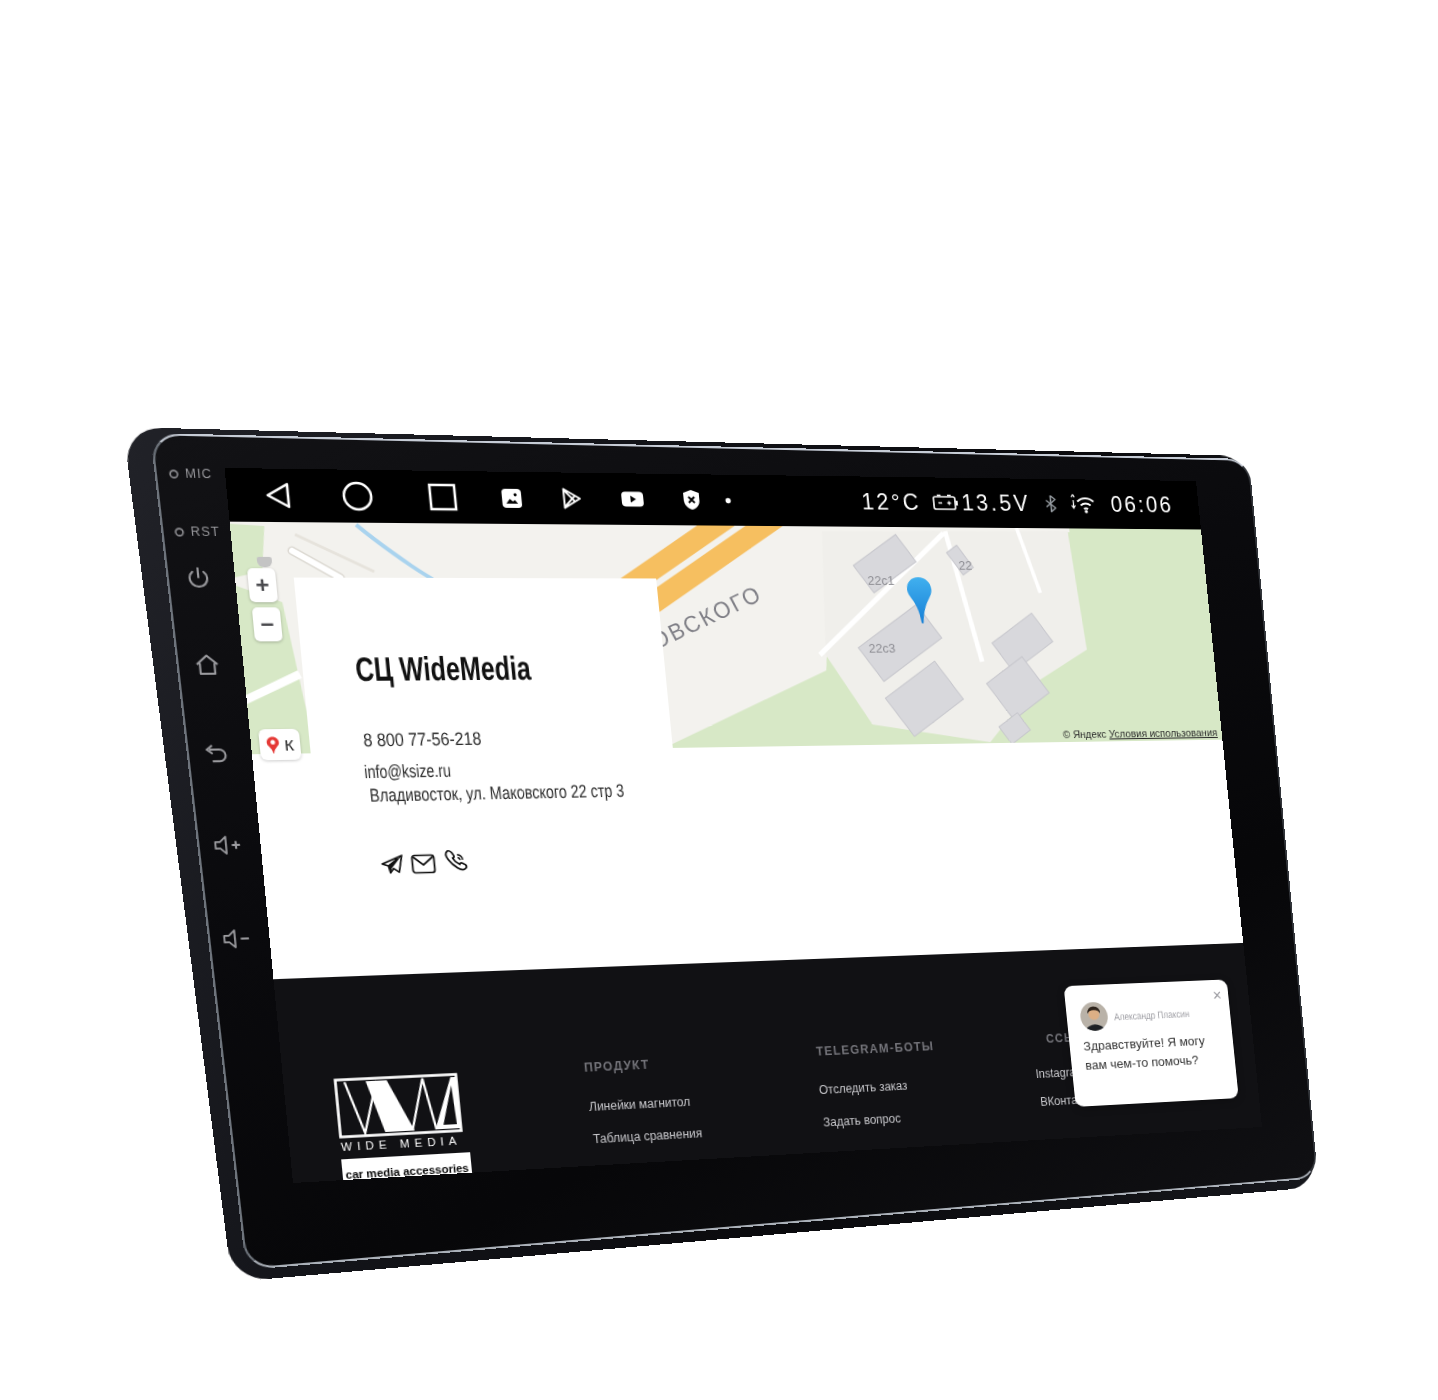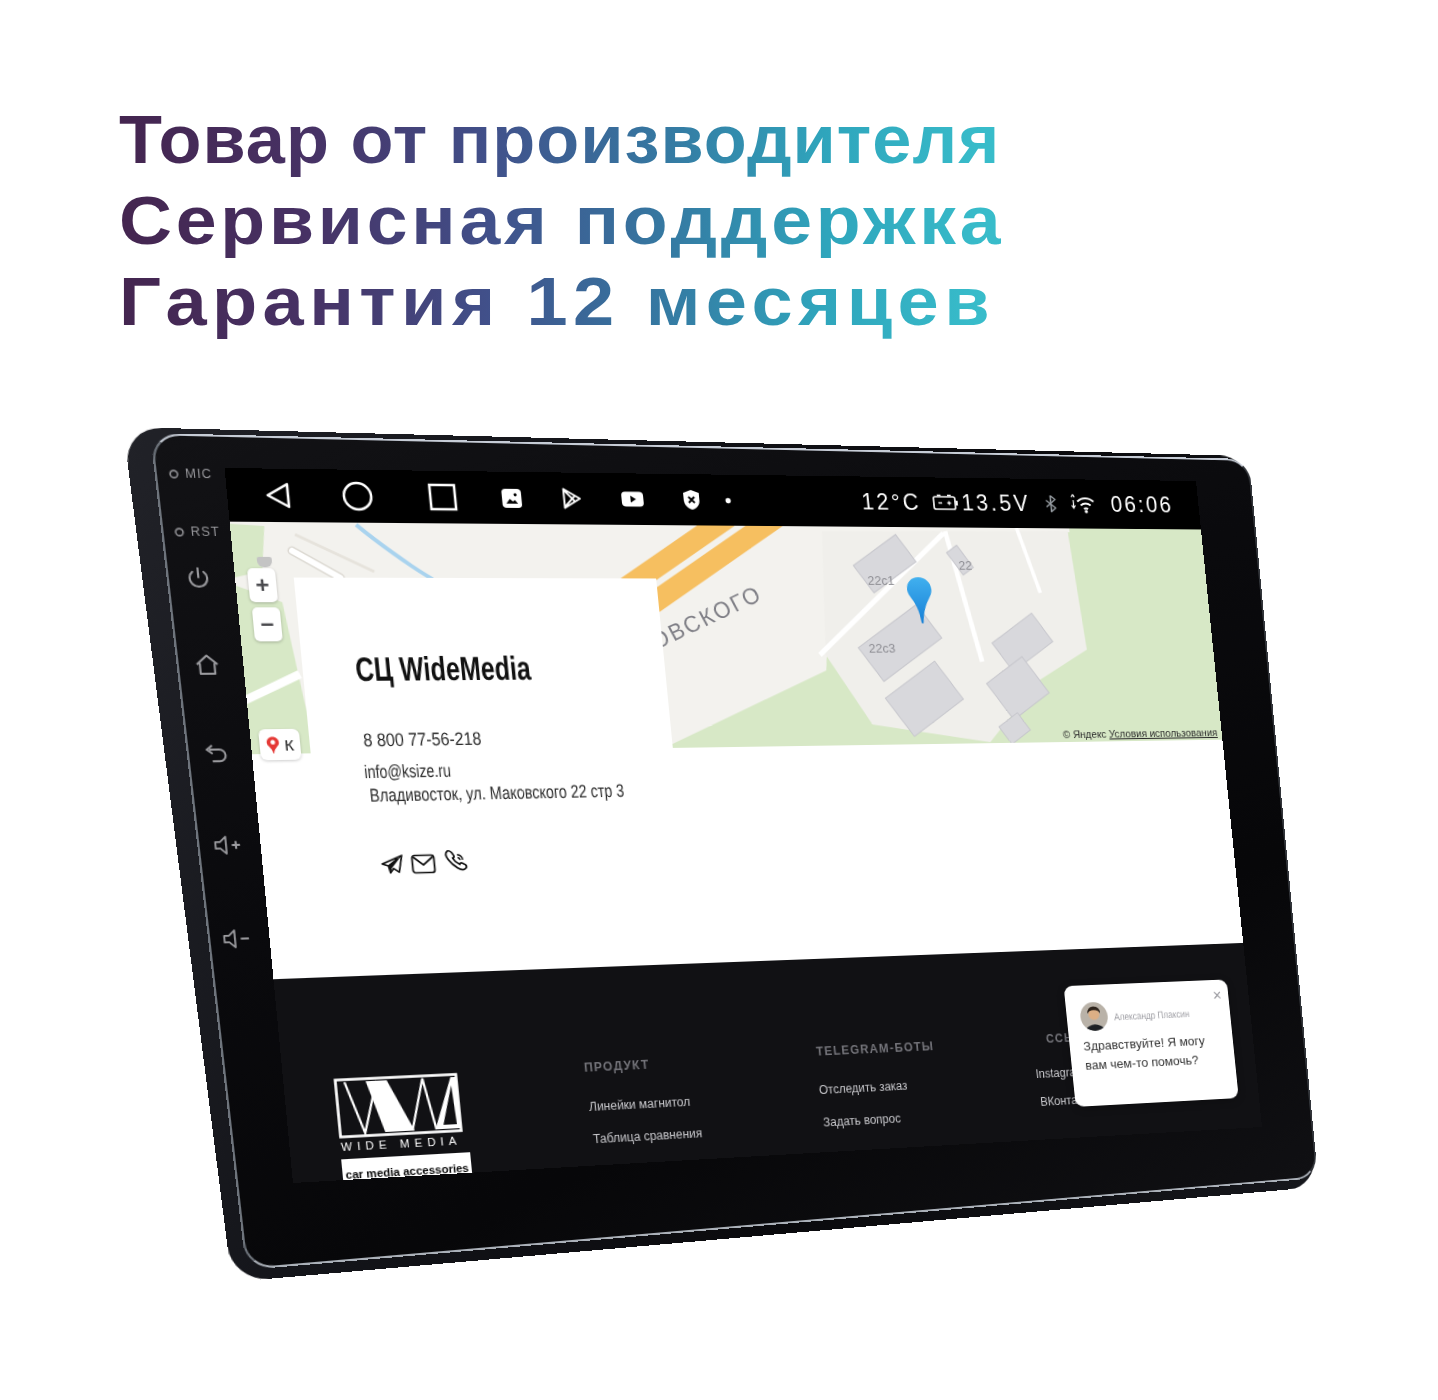--- a/index.html
+++ b/index.html
@@ -22,21 +22,20 @@
 .footer{position:absolute;left:0;top:494px;width:1000px;height:196px;background:#111114}
 .fcolh{position:absolute;color:#74747a;font-size:12px;letter-spacing:1.2px;font-weight:bold}
 .fcol{position:absolute;color:#c9c9cd;font-size:12px}
 .chat{position:absolute;left:795px;top:532px;width:182px;height:126px;background:#fff;border-radius:9px;box-shadow:0 2px 8px rgba(0,0,0,.25)}
 .wmtext{position:absolute;left:48px;top:652px;width:120px;color:#fff;font-size:11px;letter-spacing:4.8px;white-space:nowrap}
 .wmbox{position:absolute;left:47px;top:670px;width:123px;height:29px;background:#fff;color:#0a0a0a;font-weight:bold;font-size:11px;display:flex;align-items:center;justify-content:center;white-space:nowrap}
 </style></head>
 <body>
 <div id="page">
 
-<div class="headline"><span style="letter-spacing:1px;transform:scaleX(1.034)">Товар от производителя</span><br><span style="letter-spacing:3.5px;transform:scaleX(1.079)">Сервисная поддержка</span><br><span style="letter-spacing:5px;transform:scaleX(1.088)">Гарантия 12 месяцев</span></div>
 
 <div class="side"></div>
 
 <div class="bezel"></div>
 
 <div id="device">
 
   <div class="bz" style="left:-52px;top:-1px;"><svg width="9" height="9">
           <circle cx="4.5" cy="4.5" r="3.4" fill="none" stroke="#8b8b8f" stroke-width="1.6"></circle>
         </svg>MIC</div>

